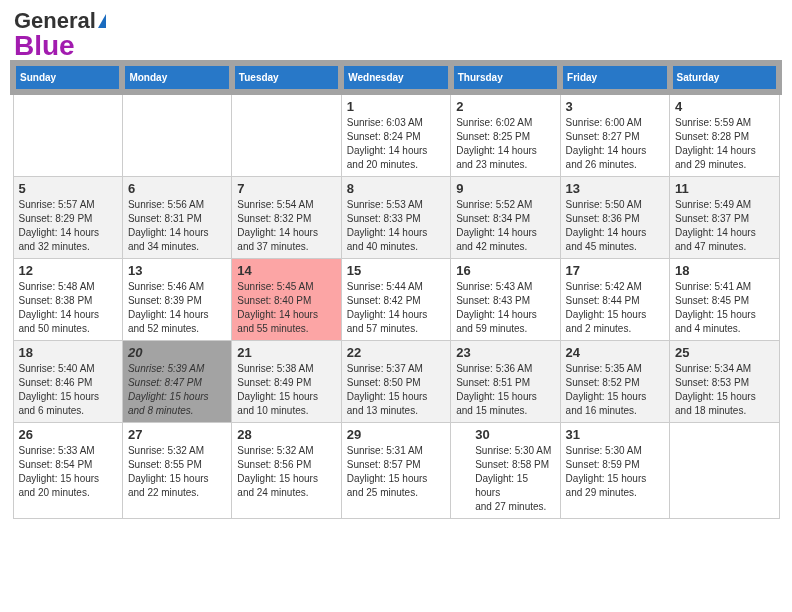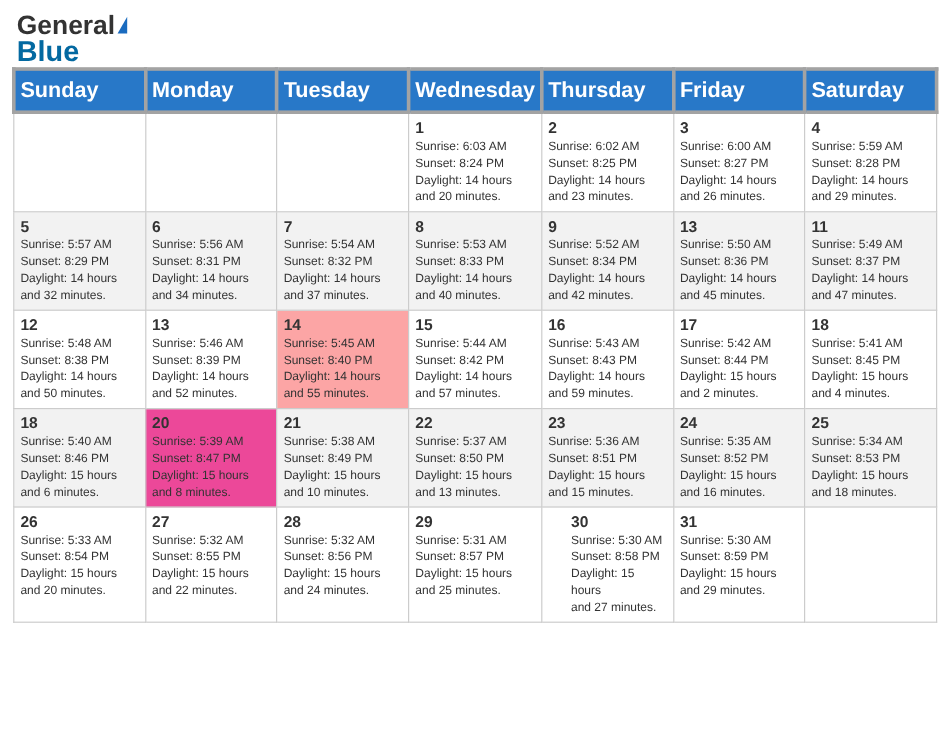--- a/index.html
+++ b/index.html
@@ -22,23 +22,23 @@
       flex-direction: column;
       align-items: flex-start;
     }
     .logo-general {
       font-size: 22px;
       font-weight: bold;
       color: #333;
       line-height: 1;
     }
     .logo-blue {
-      font-size: 24px;
-      font-weight: bold;
-      color: #0369a1;
+      font-size: 28px;
+      font-weight: bold;
+      color: #a21caf;
       line-height: 1;
     }
     .logo-icon {
       display: inline-block;
       width: 0;
       height: 0;
       border-left: 8px solid transparent;
       border-bottom: 14px solid #1a6bbf;
       margin-left: 2px;
       vertical-align: middle;
@@ -60,24 +60,24 @@
       font-size: 16px;
       color: #333;
     }
     .calendar {
       width: 100%;
       border-collapse: collapse;
     }
     .calendar th {
       background-color: #2878c8;
       color: #fff;
-      font-size: 18px;
+      font-size: 10px;
       font-weight: bold;
       padding: 6px 4px;
-      border: 3px solid #a3a3a3;
+      border: 6px solid #a3a3a3;
       text-align: left;
     }
     .calendar td {
       border: 1px solid #ccc;
       vertical-align: top;
       padding: 4px 5px;
       width: calc(100% / 7);
       min-height: 80px;
       height: 80px;
       font-size: 11px;
@@ -212,21 +212,21 @@
         <td style="background: rgb(255, 255, 255);">
           <span class="day-number">18</span>
           <div class="day-info">Sunrise: 5:41 AM<br>Sunset: 8:45 PM<br>Daylight: 15 hours<br>and 4 minutes.</div>
         </td>
       </tr>
       <tr>
         <td style="background: rgb(242, 242, 242);">
           <span class="day-number">18</span>
           <div class="day-info">Sunrise: 5:40 AM<br>Sunset: 8:46 PM<br>Daylight: 15 hours<br>and 6 minutes.</div>
         </td>
-        <td style="background: #ec4899;">
+        <td style="background: #a3a3a3; font-style: italic;">
           <span class="day-number">20</span>
           <div class="day-info">Sunrise: 5:39 AM<br>Sunset: 8:47 PM<br>Daylight: 15 hours<br>and 8 minutes.</div>
         </td>
         <td style="background: rgb(242, 242, 242);">
           <span class="day-number">21</span>
           <div class="day-info">Sunrise: 5:38 AM<br>Sunset: 8:49 PM<br>Daylight: 15 hours<br>and 10 minutes.</div>
         </td>
         <td style="background: rgb(242, 242, 242);">
           <span class="day-number">22</span>
           <div class="day-info">Sunrise: 5:37 AM<br>Sunset: 8:50 PM<br>Daylight: 15 hours<br>and 13 minutes.</div>

